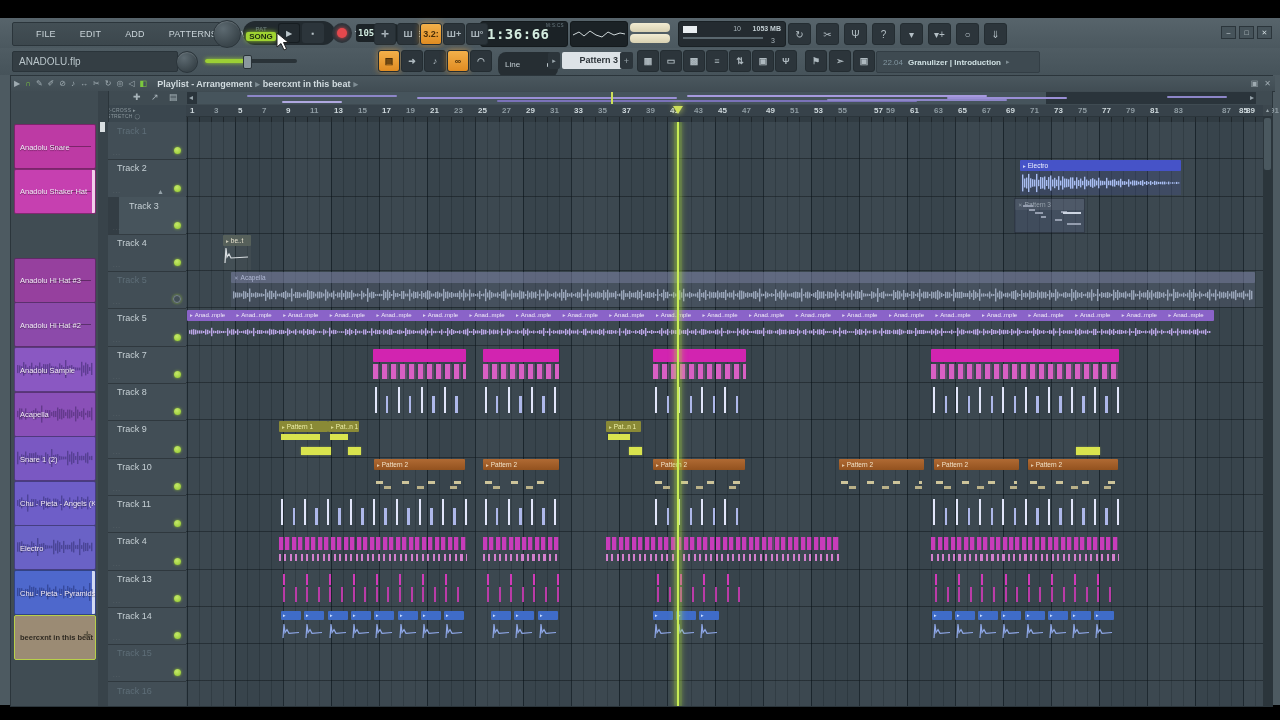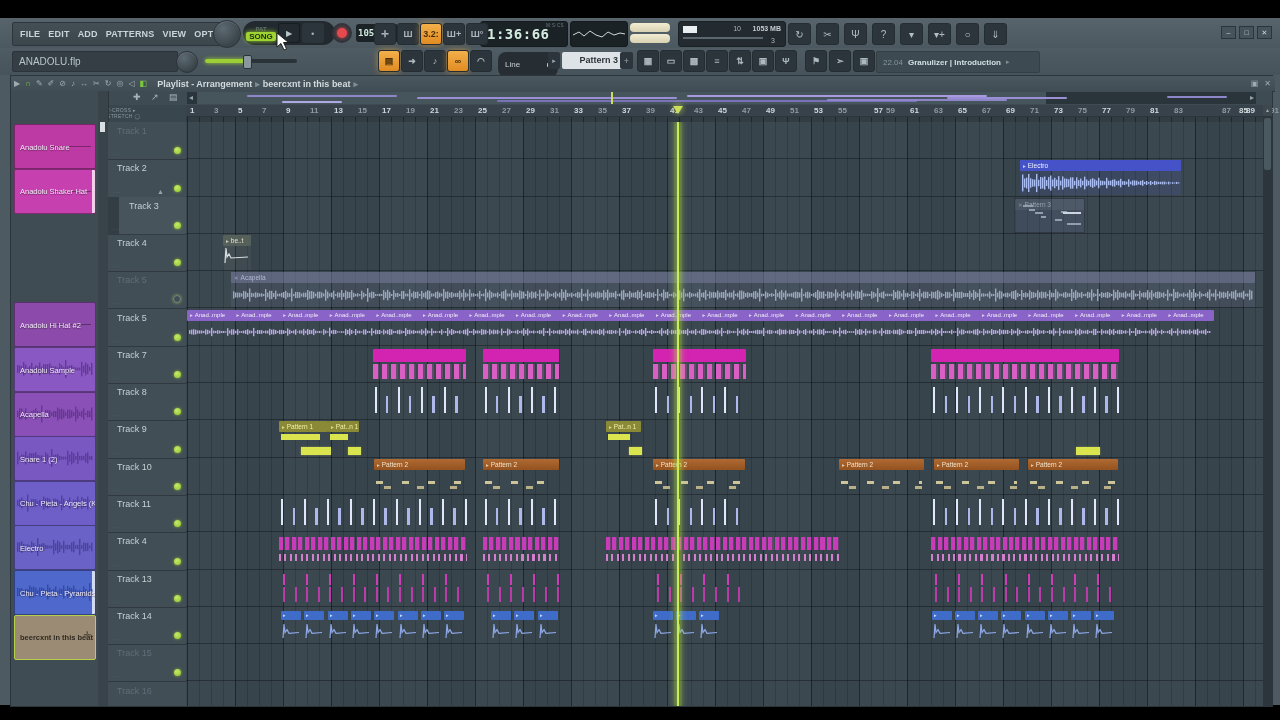--- a/index.html
+++ b/index.html
@@ -5,21 +5,21 @@
   html,body{margin:0;padding:0;background:#000;}
   #stage{position:relative;width:1280px;height:720px;background:#000;overflow:hidden;
          font-family:"Liberation Sans",sans-serif;-webkit-font-smoothing:antialiased;}
   #app{position:absolute;left:0;top:18px;width:1280px;height:687px;background:#4d5a61;}
   .abs{position:absolute;}
   
   #row1{position:absolute;left:0;top:0;width:1280px;height:30px;
         background:linear-gradient(#57646b,#4b585f);}
   #menu-panel{position:absolute;left:12px;top:4px;width:200px;height:22px;background:linear-gradient(#434f55,#3c474d);
         border:1px solid #2b353b;border-radius:2px;display:flex;align-items:center;padding:0 7px;gap:8px;}
-  .menu-item{font-size:9px;font-weight:bold;color:#c9d4d9;letter-spacing:.2px;}
+  .menu-item{font-size:9px;font-weight:normal;color:#c9d4d9;letter-spacing:.2px;margin-left:16px;}
   .knob{border-radius:50%;background:radial-gradient(circle at 35% 30%,#5d6a71,#3a454b 70%);
         border:1px solid #2b353b;box-shadow:inset 0 1px 1px rgba(255,255,255,.15);}
   #transport{position:absolute;left:243px;top:3px;height:24px;width:86px;background:#222a2f;border-radius:12px;
         display:flex;align-items:center;padding:0 3px;gap:2px;}
   #patsong{width:30px;height:20px;display:flex;flex-direction:column;align-items:center;justify-content:center;}
   #pat-lbl{font-size:6px;color:#5c6a71;font-weight:bold;}
   #song-lbl{font-size:8px;font-weight:bold;color:#1d2a10;background:#9fd331;border-radius:2px;padding:0 3px;
         box-shadow:0 0 5px #9fd331;}
   .tbtn{width:22px;height:20px;background:#2c353b;border-radius:3px;color:#b9c4c9;font-size:8px;
         display:flex;align-items:center;justify-content:center;}
@@ -392,20 +392,24 @@
           <div id="tl-playhead" style="left: 487px;"></div>
         </div>
     <div id="tickrow"></div>
     <div id="picker">
           <div class="pclip" style="top: 33px; background: rgb(189, 58, 164);">
             <span class="plabel">Anadolu Snare</span>
             <div class="hline"></div>
           </div>
           <div class="pclip sel" style="top: 77.6px; background: rgb(198, 64, 176);">
             <span class="plabel">Anadolu Shaker Hat</span>
+            <div class="hline"></div>
+          </div>
+          <div class="pclip" style="top: 166.8px; background: rgb(150, 64, 158);">
+            <span class="plabel">Anadolu Hi Hat #3</span>
             <div class="hline"></div>
           </div>
           <div class="pclip" style="top: 211.4px; background: rgb(140, 74, 170);">
             <span class="plabel">Anadolu Hi Hat #2</span>
             <div class="hline"></div>
           </div>
           <div class="pclip" style="top: 256px; background: rgb(138, 88, 194);">
             <span class="plabel">Anadolu Sample</span>
             <svg class="body-svg" width="80" height="22">
               <g fill="#5e3d92">

